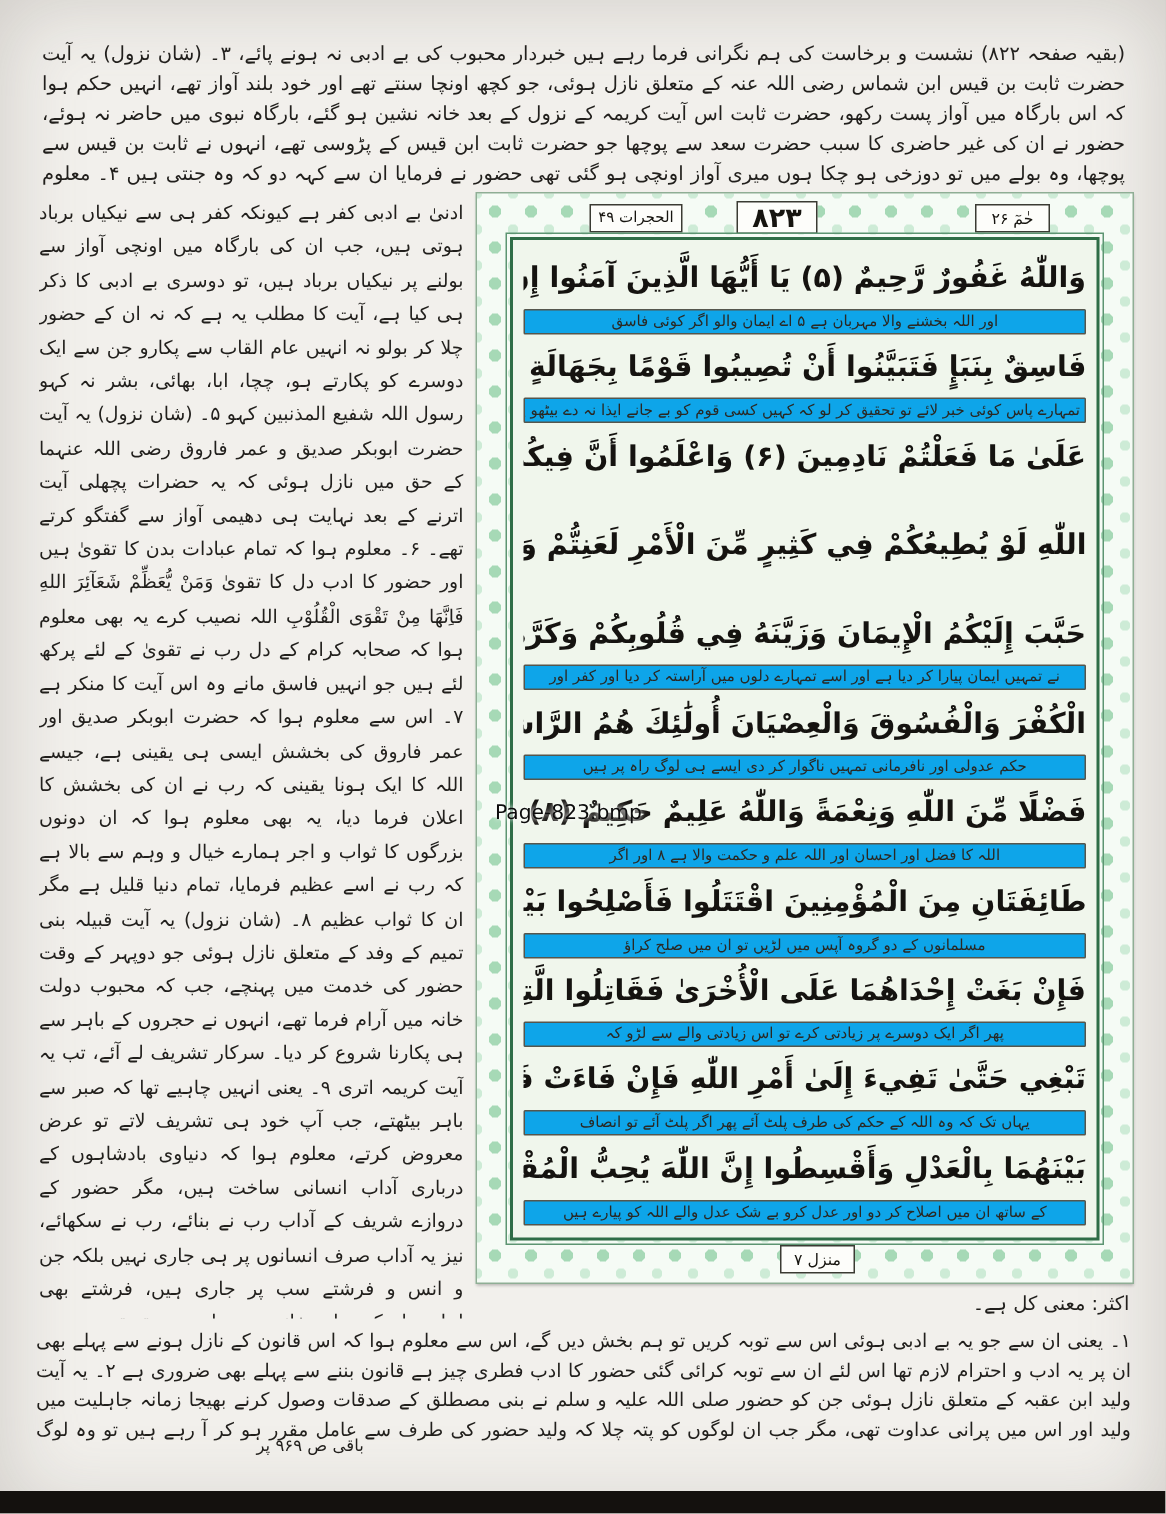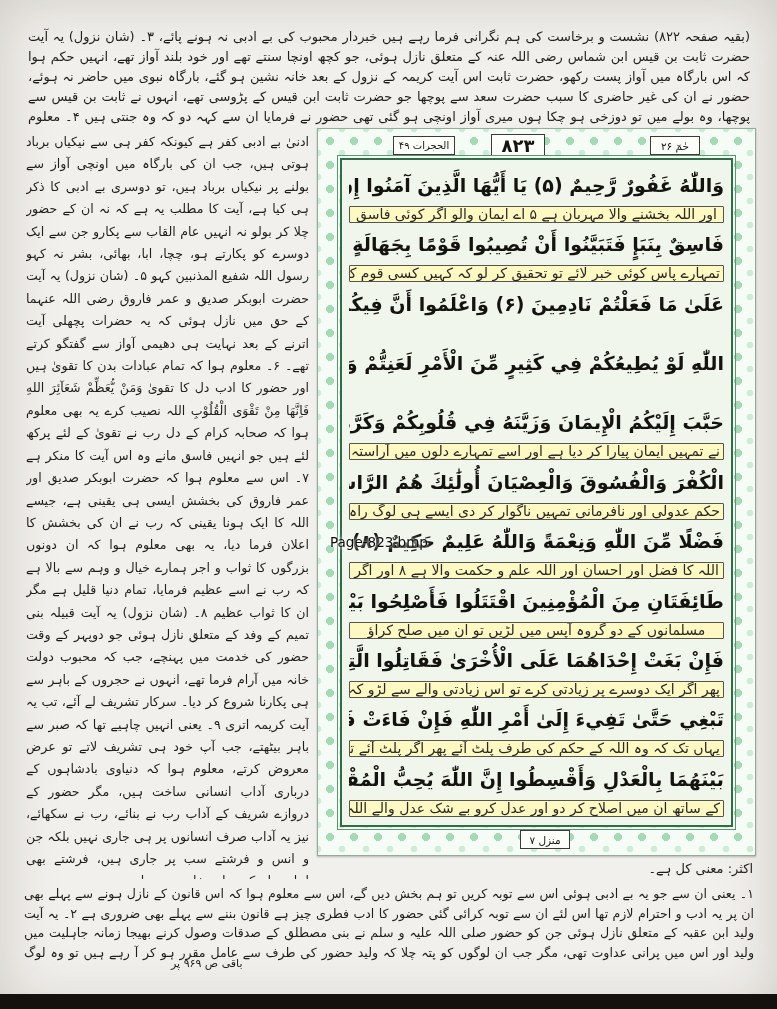--- a/index.html
+++ b/index.html
@@ -24,22 +24,22 @@
        radial-gradient(circle,#a6d9b6 24%,rgba(0,0,0,0) 25%),
        radial-gradient(circle,#cdebd6 20%,rgba(0,0,0,0) 21%);
      background-size:24px 24px,24px 24px;background-position:0 0,12px 12px;
      border:1px solid #8fae95;box-shadow:0 1px 2px rgba(0,0,0,.25);}
   .quran-inner{position:absolute;left:22px;top:29px;right:22px;bottom:28px;
      background:#f0f6ec;border:2px solid #2f6d47;outline:1px solid #5d9572;outline-offset:2px;
      display:flex;flex-direction:column;justify-content:space-between;padding:6px 7px;overflow:hidden;}
   .qrow{display:flex;flex-direction:column;justify-content:flex-start;gap:2px;flex:1;min-height:0;}
   .qar{direction:rtl;font-weight:bold;font-size:19px;line-height:38px;text-align:center;color:#151310;
        white-space:nowrap;overflow:hidden;}
-  .qur{direction:rtl;font-size:14px;line-height:15px;text-align:center;color:#2a2823;
-       background:#fef9c3;border:1px solid #55564d;border-radius:1px;padding:0 3px;
+  .qur{direction:rtl;font-size:10px;line-height:15px;text-align:center;color:#2a2823;
+       background:#0ea5e9;border:1px solid #55564d;border-radius:1px;padding:0 3px;
        white-space:nowrap;overflow:hidden;align-self:stretch;}
   .hdr-box{position:absolute;background:#fdfdfa;border:1px solid #3a3b33;color:#16140f;
        display:flex;align-items:center;justify-content:center;direction:rtl;}
   .hdr-juz{left:318px;top:7px;width:48px;height:17px;font-size:10.5px;margin-left:14px;}
   .hdr-page{left:173px;top:5px;width:52px;height:20px;font-size:18px;font-weight:bold;}
   .hdr-surah{left:75px;top:7px;width:60px;height:17px;font-size:10px;}
   .ftr-manzil{left:202px;top:701px;width:48px;height:17px;font-size:10.5px;}
   
   .filename{position:absolute;left:330px;top:490px;font-size:13.5px;font-weight:500;color:#0c0c0c;
        font-family:"DejaVu Sans",sans-serif;

